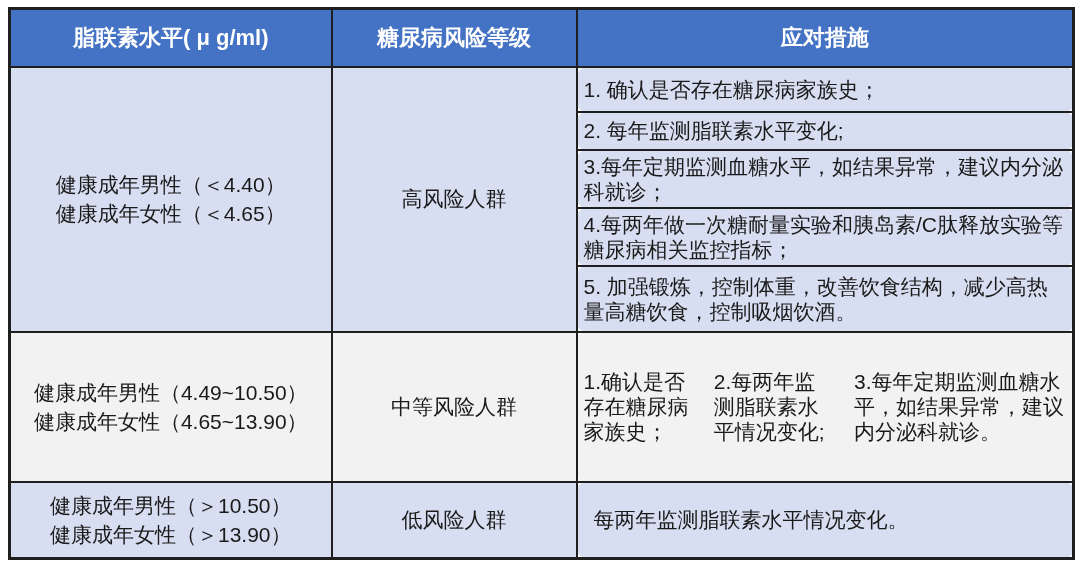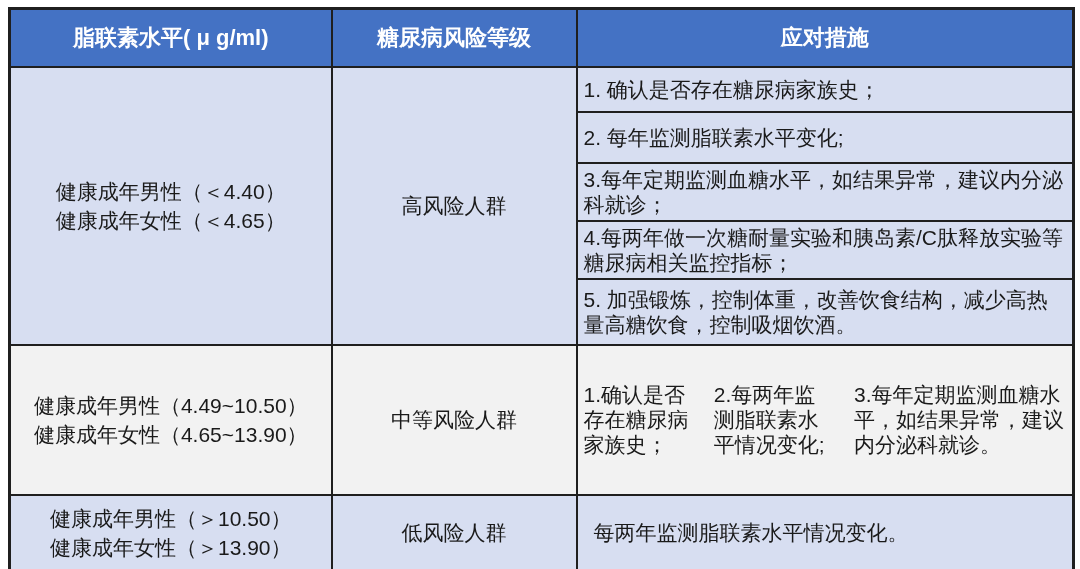--- a/index.html
+++ b/index.html
@@ -55,24 +55,25 @@
     vertical-align: middle;
     font-size: 21px;
     padding: 0 3px;
   }
   td.measure-cell {
     font-size: 21px;
     line-height: 25px;
     vertical-align: middle;
     text-align: left;
     padding: 3px 6px;
+    border-radius: 9px;
   }
   
   td.m1 { height: 45px; }
-  td.m2 { height: 51px; }
+  td.m2 { height: 38px; }
   td.m3 { height: 51px; }
   td.m4 { height: 54px; }
   td.m5 { height: 66px; }
 
   tr.row-mid  { height: 150px; }
   tr.row-low  { height: 68px; }
 
   .measures-stack {
     display: flex;
     justify-content: center;

